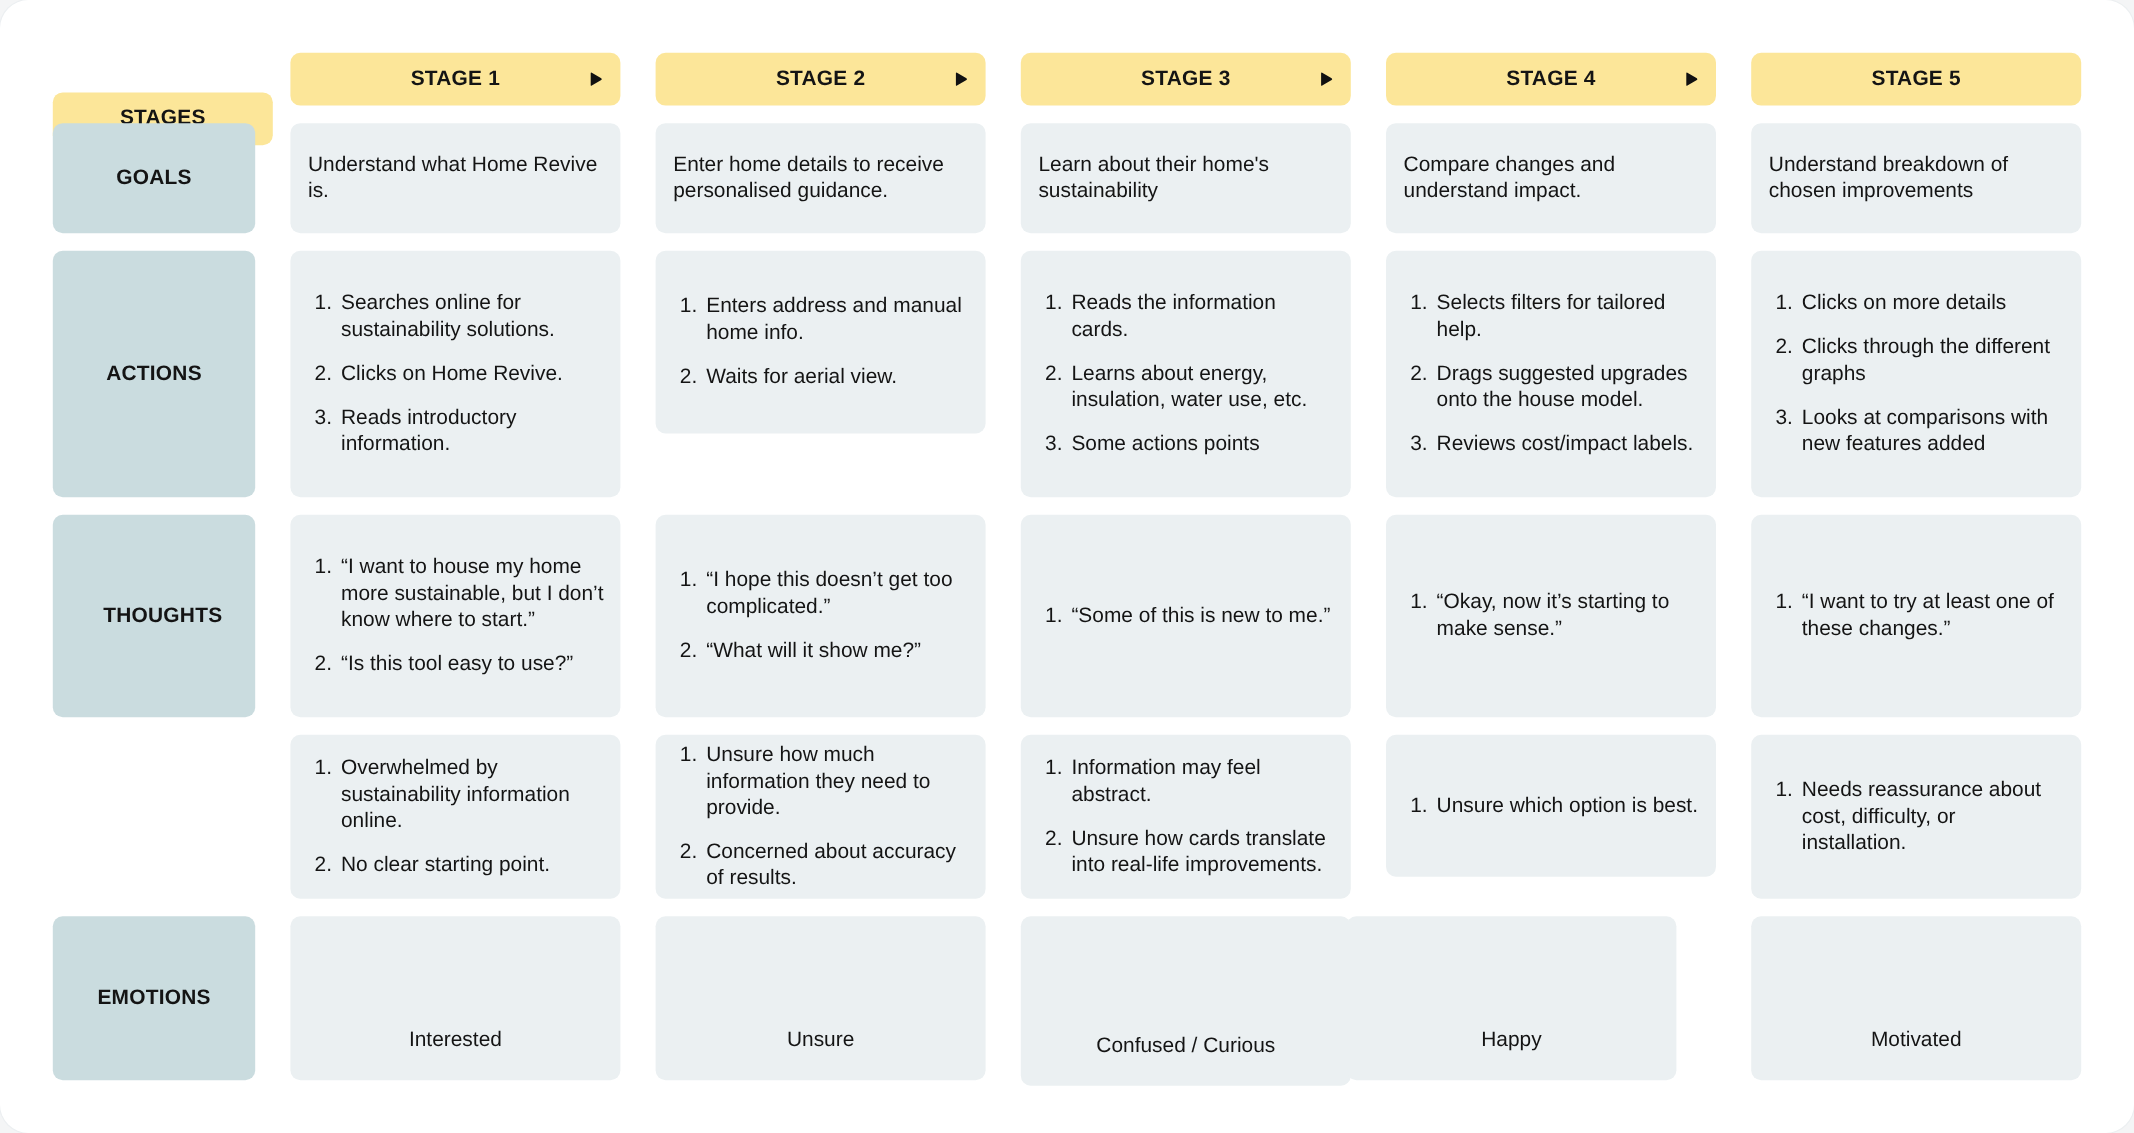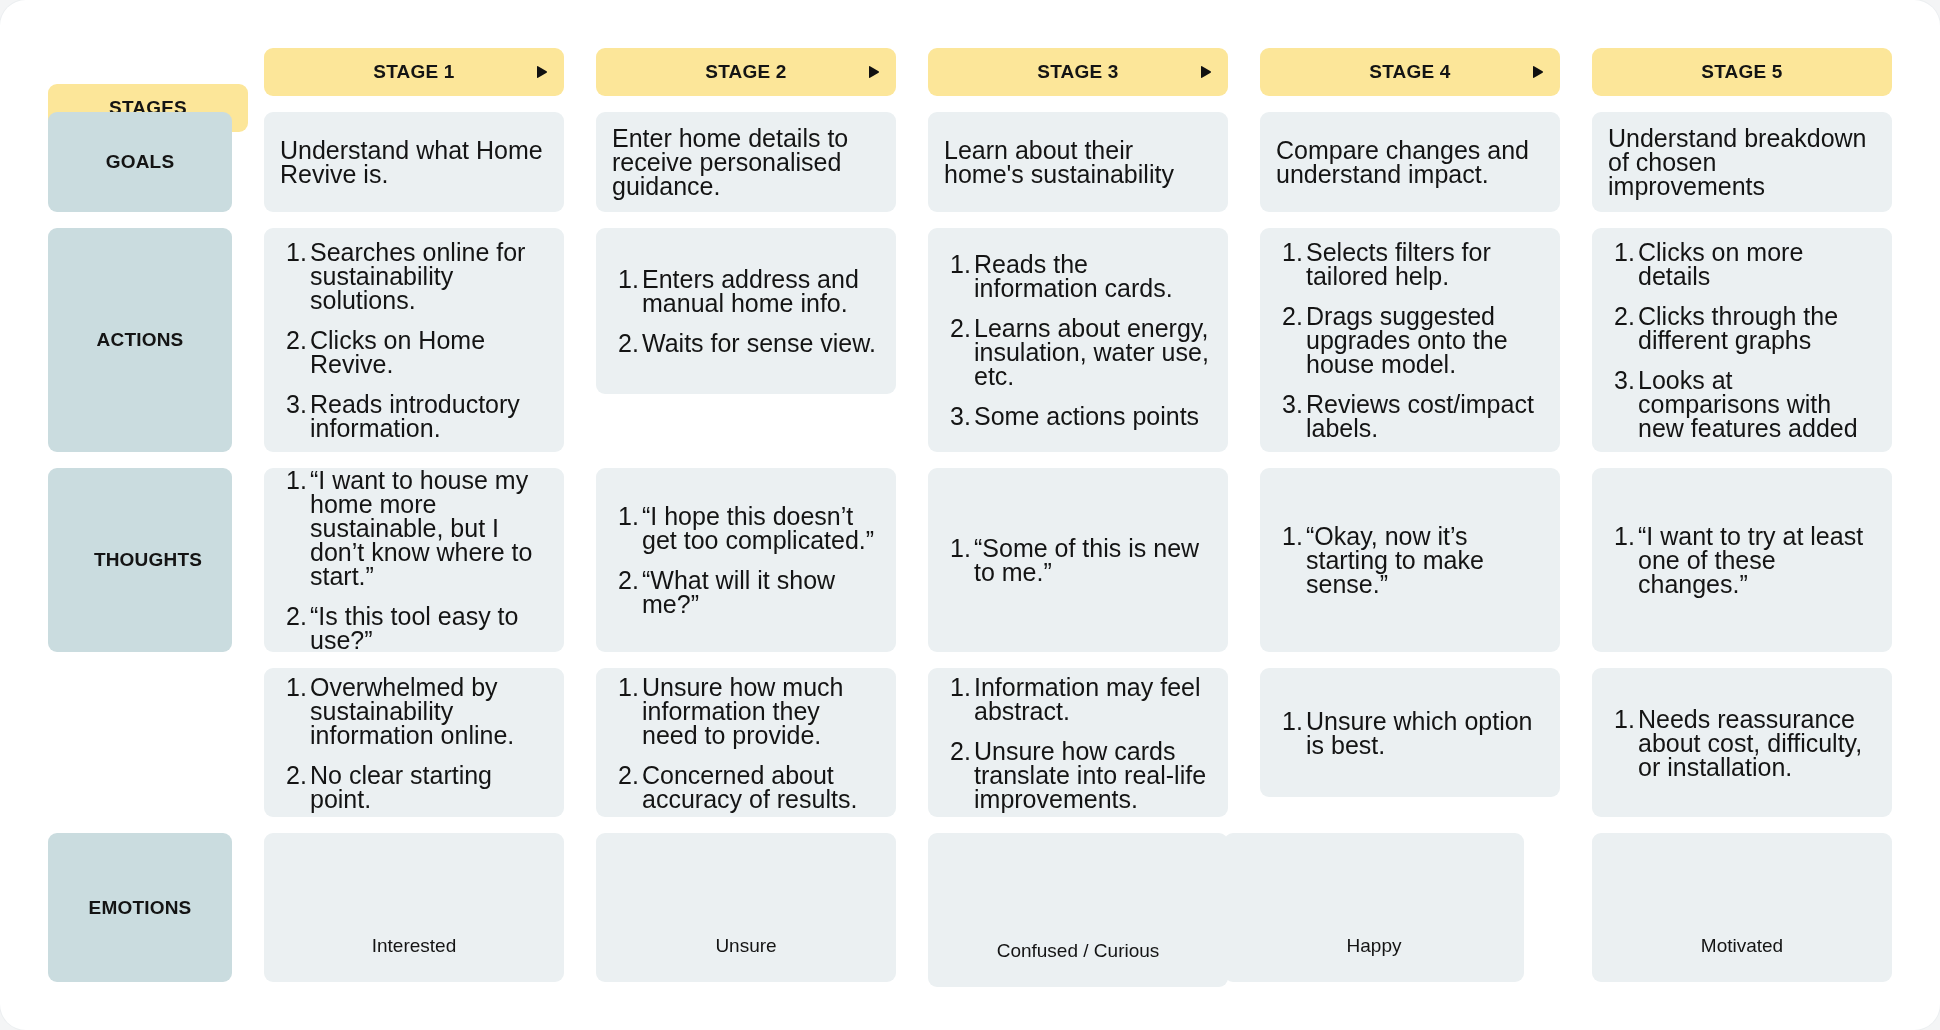--- a/index.html
+++ b/index.html
@@ -29,21 +29,21 @@
   }
   .lbl {
     background: #cadcdf;
     display: flex; align-items: center; justify-content: center;
     font-weight: 700; font-size: 19px; letter-spacing: 0.2px;
   }
   .content {
     background: #ebf0f2;
     display: flex; flex-direction: column; justify-content: center;
     padding: 0 14px 0 16px;
-    font-size: 25px; line-height: 24px;
+    font-size: 19px; line-height: 24px;
   }
   .content.goal { padding-left: 16px; }
   .arrow {
     position: absolute; right: 16px; top: 50%;
     width: 12px; height: 14px; margin-top: -7px;
   }
   ol.items {
     margin: 0; padding: 0 0 0 30px;
     list-style: none;
     counter-reset: n;
@@ -129,21 +129,21 @@
   <div class="cell content" style="left:264px;top:228px;width:300px;height:224px;">
     <ol class="items">
       <li>Searches online for sustainability solutions.</li>
       <li>Clicks on Home Revive.</li>
       <li>Reads introductory information.</li>
     </ol>
   </div>
   <div class="cell content" style="left:596px;top:228px;width:300px;height:166px;">
     <ol class="items">
       <li>Enters address and manual home info.</li>
-      <li>Waits for sense view.</li>
+      <li>Waits for aerial view.</li>
     </ol>
   </div>
   <div class="cell content" style="left:928px;top:228px;width:300px;height:224px;">
     <ol class="items">
       <li>Reads the information cards.</li>
       <li>Learns about energy, insulation, water use, etc.</li>
       <li>Some actions points</li>
     </ol>
   </div>
   <div class="cell content" style="left:1260px;top:228px;width:300px;height:224px;">

